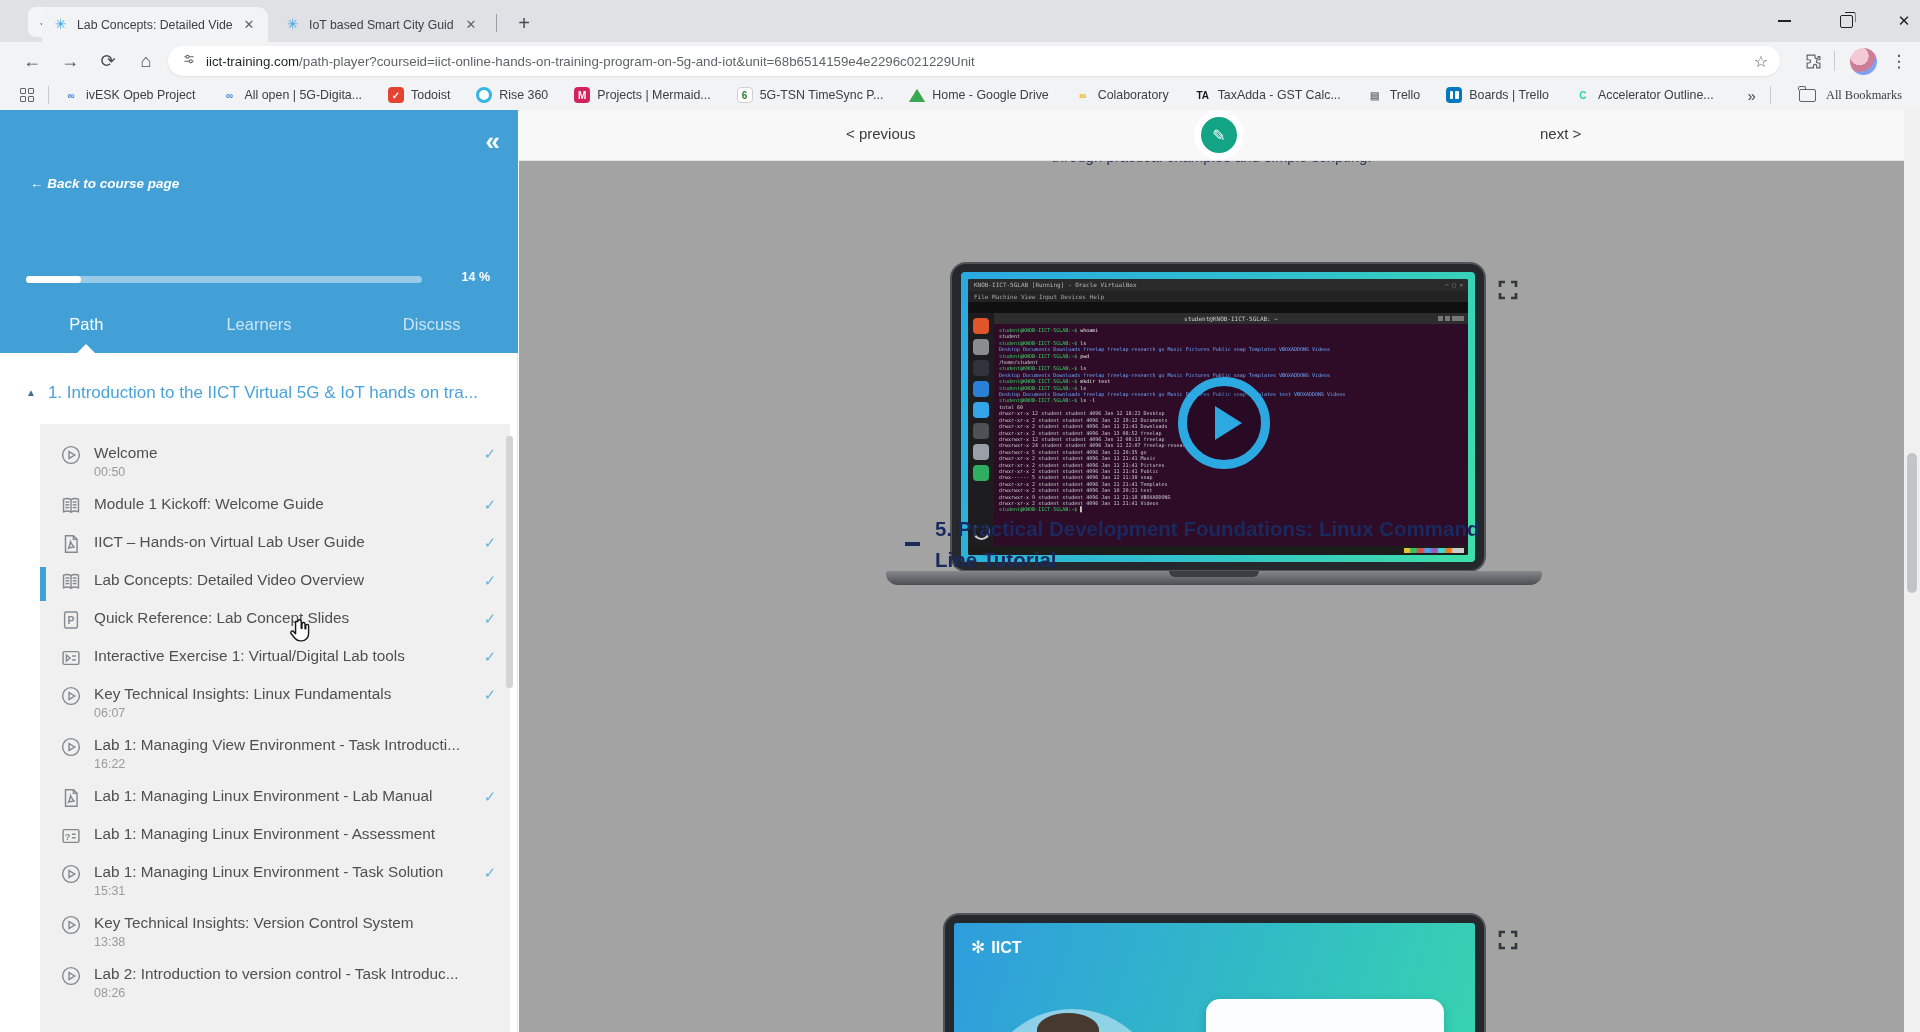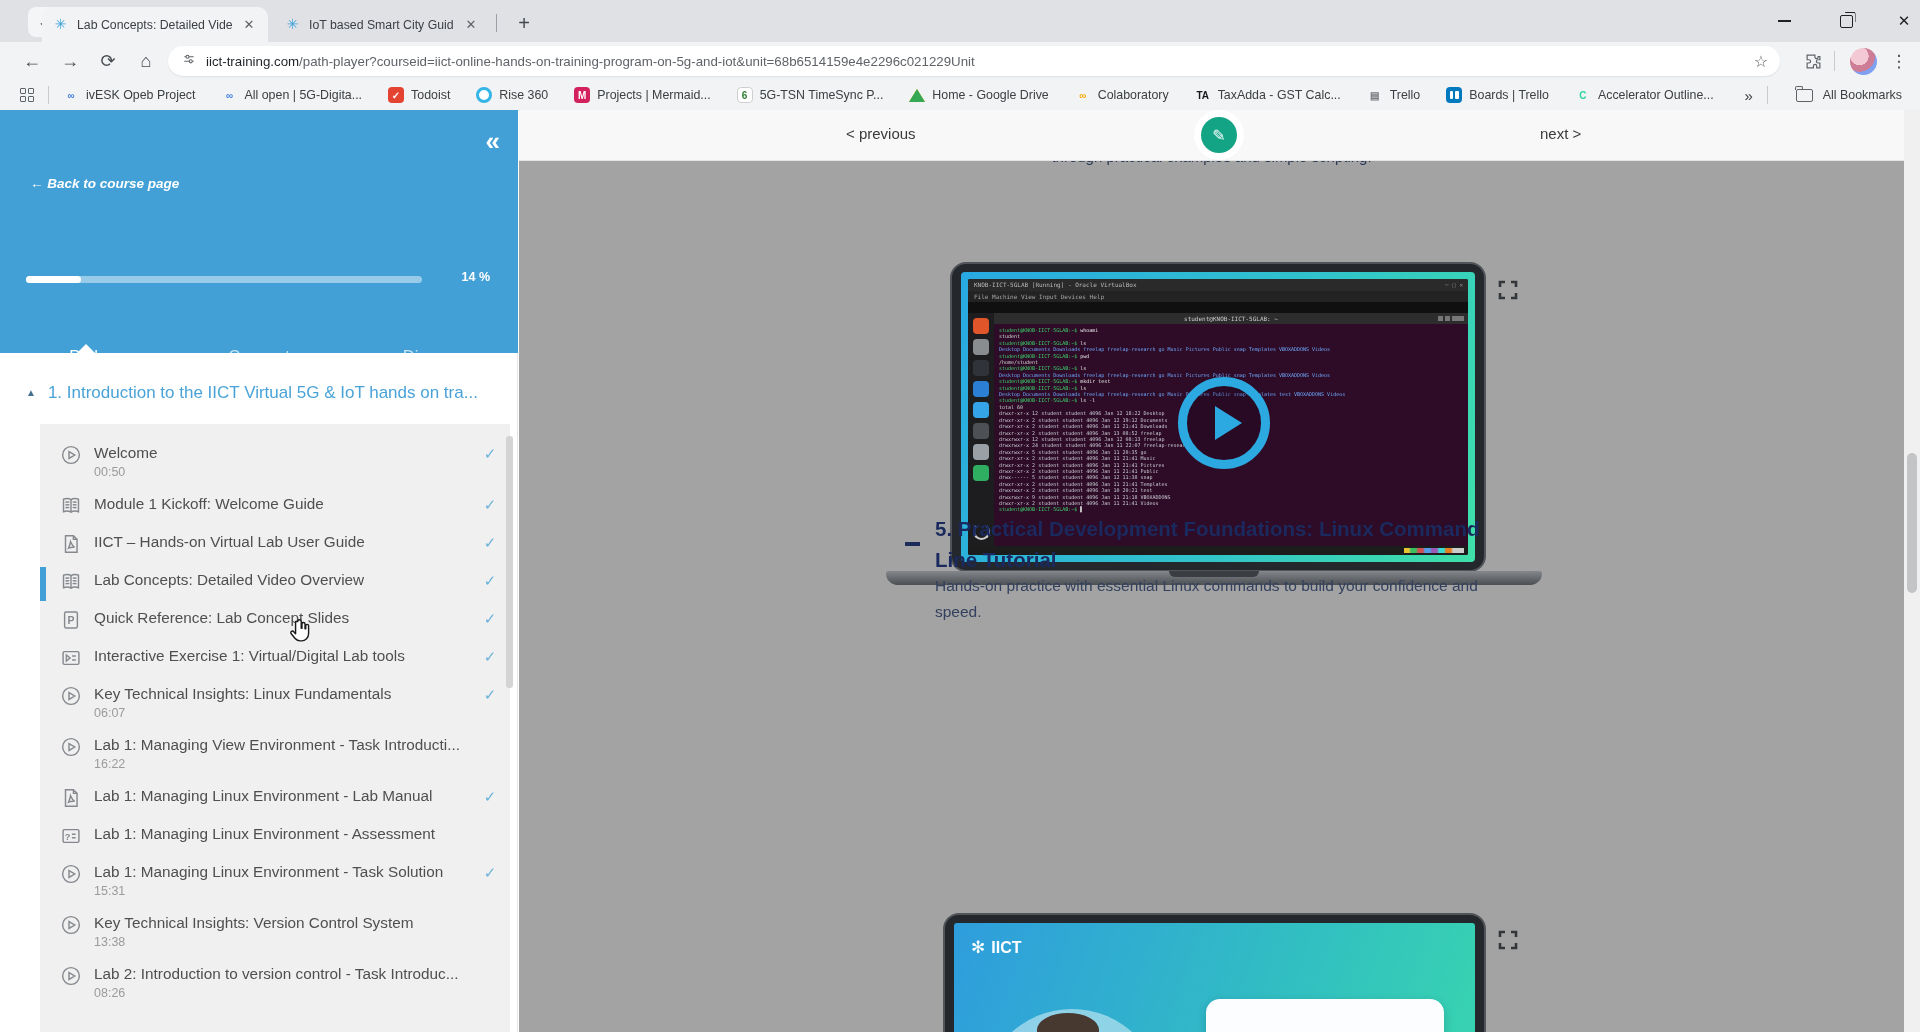--- a/index.html
+++ b/index.html
@@ -60,21 +60,21 @@
   
   #sidebar{position:absolute;left:0;top:110px;width:518px;height:922px;background:#fff;border-right:1px solid #e6e6e6;box-sizing:border-box;}
   #sb-head{position:absolute;left:0;top:0;width:518px;height:243px;background:#42a0d6;color:#fff;}
   #back-link{position:absolute;left:30px;top:26px;font-size:13.5px;font-style:italic;font-weight:bold;margin-top:40px;}
   #collapse{position:absolute;right:18px;top:18px;font-size:26px;font-weight:bold;line-height:26px;}
   #course-title{position:absolute;left:26px;top:62px;width:450px;font-size:25px;line-height:38px;font-weight:normal;}
   #progress-track{position:absolute;left:26px;top:166px;width:396px;height:7px;border-radius:3.5px;background:rgba(255,255,255,.45);}
   #progress-fill{height:7px;border-radius:3.5px;background:#fff;width:14%;}
   #progress-label{position:absolute;right:28px;top:160px;font-size:12.5px;font-weight:bold;}
   #sb-tabs{position:absolute;left:0;bottom:0;width:518px;height:46px;display:flex;}
-  .sb-tab{flex:1;text-align:center;font-size:16.5px;color:rgba(255,255,255,.72);position:relative;padding-top:8px;margin-top:32px;}
+  .sb-tab{flex:1;text-align:center;font-size:16.5px;color:rgba(255,255,255,.72);position:relative;padding-top:8px;}
   .sb-tab.active{color:#fff;}
   .sb-tab.active::after{content:"";position:absolute;left:50%;bottom:0;margin-left:-9px;width:0;height:0;
       border-left:9px solid transparent;border-right:9px solid transparent;border-bottom:9px solid #fff;}
   #sb-section{position:absolute;left:26px;top:273px;width:470px;font-size:17px;color:#4aa3d8;white-space:nowrap;overflow:hidden;}
   #sb-section .tri{display:inline-block;font-size:10px;color:#44708f;margin-right:12px;vertical-align:2px;}
   #course-items{position:absolute;left:40px;top:314px;width:470px;height:608px;background:#f0f0f0;padding-top:12px;box-sizing:border-box;overflow:hidden;}
   .item{position:relative;display:flex;align-items:flex-start;padding:8px 0 8px 20px;}
   .item .abar{position:absolute;left:0;top:4px;width:6px;height:34px;background:#42a0d6;}
   .it-icon{width:22px;height:22px;margin-right:12px;flex:0 0 auto;margin-top:0px;}
   .it-icon svg{width:22px;height:22px;fill:none;stroke:#85898e;stroke-width:1.3;}
@@ -263,38 +263,38 @@
           <span>Boards | Trello</span>
         </span>
         <span class="bookmark">
           <span class="bm-ico glyph" style="color: rgb(47, 214, 160); background: transparent;">C</span>
           <span>Accelerator Outline...</span>
         </span>
       </div>
     <div id="bm-right">
       <span style="font-size:15px;color:#3c4043;">»</span>
       <span class="bm-div"></span>
-      <span style="display:flex;align-items:center;gap:8px;">
+      <span style="display:flex;align-items:center;gap:8px;font-family:Liberation Serif, serif;">
         <span class="folder-ico"></span>
         <span>All Bookmarks</span>
       </span>
     </div>
   </div>
 
   <div id="sidebar">
     <div id="sb-head">
       <div id="back-link">← Back to course page</div>
       <div id="collapse">«</div>
       <div id="progress-track">
           <div id="progress-fill" style="width: 14%;"></div>
         </div>
       <div id="progress-label">14 %</div>
       <div id="sb-tabs">
         <div class="sb-tab active">Path</div>
-        <div class="sb-tab">Concept</div>
+        <div class="sb-tab">Learners</div>
         <div class="sb-tab">Discuss</div>
       </div>
     </div>
     <div id="sb-section">
       <span class="tri">▲</span><span>1. Introduction to the IICT Virtual 5G &amp; IoT hands on tra...</span>
     </div>
     <div id="course-items">
         <div class="item">
           <span class="it-icon"><svg viewBox="0 0 20 20">
               <circle cx="10" cy="10" r="7.6"></circle>
@@ -519,21 +519,20 @@
     </div>
     <div id="lap1-base"></div>
     <div class="fs-btn" id="fs1">
       <svg viewBox="0 0 24 24">
           <path d="M4 9 V4 H9 M15 4 H20 V9 M20 15 V20 H15 M9 20 H4 V15" fill="none" stroke="#33363a" stroke-width="2.6"></path>
         </svg>
     </div>
 
     <div id="sec-minus"></div>
     <div id="sec-heading">5. Practical Development Foundations: Linux Command Line Tutorial</div>
-    <div id="sec-desc">Hands-on practice with essential Linux commands to build your confidence and speed.</div>
 
     <div id="lap2-bezel">
       <div id="lap2-screen">
         <div id="v2-brand">
           <span class="gear">✻</span>
           <span>IICT</span>
         </div>
         <div class="circ1"></div>
 
         <div class="face"></div>

